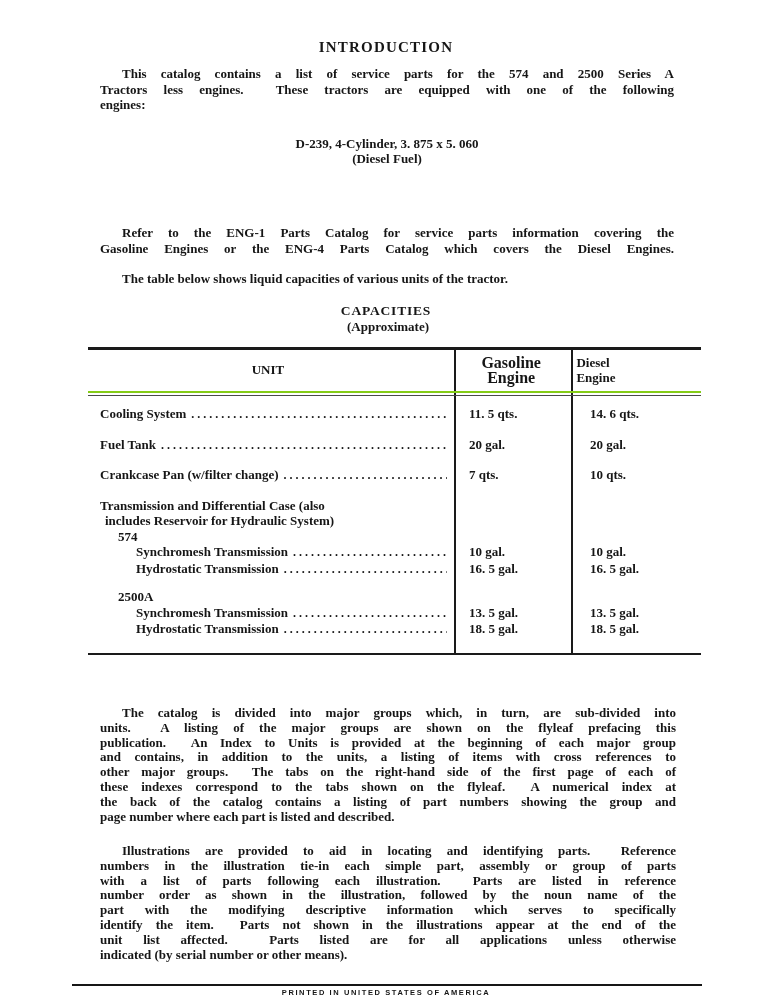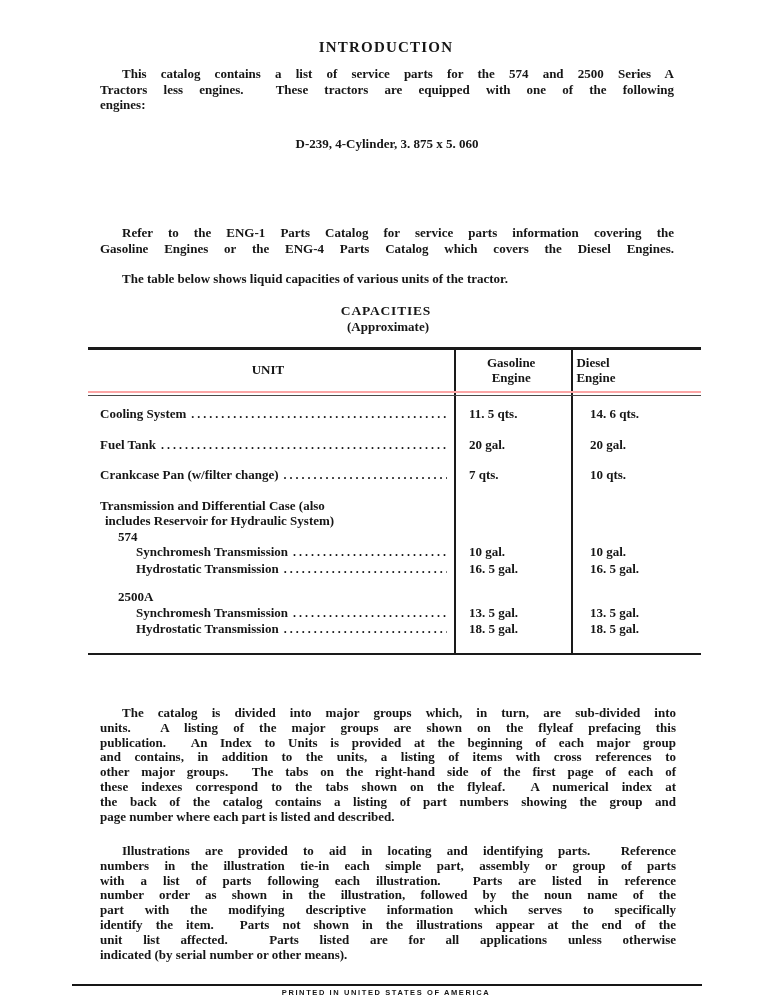--- a/index.html
+++ b/index.html
@@ -26,24 +26,24 @@
   .engine-spec { margin-bottom:15px; }
   .engine-spec div { line-height:15px; }
   #captitle { top:285px; left:0; width:772px; text-align:center; font-size:13.5px; letter-spacing:0.8px; }
   #capsub  { top:301px; left:2px; width:772px; text-align:center; font-size:13px; }
   #table {
     top:329px; left:88px; width:613px;
     border-top:3px solid #1a1a1a; border-bottom:2px solid #1a1a1a;
   }
   .vline { position:absolute; top:0; bottom:0; width:2px; background:#1a1a1a; }
   .v1 { left:366px; } .v2 { left:483px; }
-  #thead { position:relative; display:flex; padding:5px 0 6px 0; border-bottom:2px solid #fca5a5; }
+  #thead { position:relative; display:flex; padding:5px 0 6px 0; border-bottom:2px solid #84cc16; }
   #thead::after { content:""; position:absolute; left:0; right:0; bottom:-5px; height:1px; background:#4a4a4a; }
   .hc1 { width:367px; text-align:center; align-self:center; font-size:13px; }
-  .hc2 { width:129px; text-align:center; font-size:13px; }
+  .hc2 { width:129px; text-align:center; font-size:16px; }
   .hc2 div, .hc3 div { line-height:15px; }
   .hc3 { width:129px; padding-left:2px; box-sizing:border-box; font-size:13px; }
   #tbody { padding:13px 0 15px 0; }
   .trow { display:flex; align-items:baseline; font-size:13px; line-height:15.5px; }
   .c1 { width:367px; box-sizing:border-box; display:flex; align-items:baseline; }
   .c1 .lbl { white-space:pre; }
   .c1 .dots {
     flex:1; overflow:hidden; white-space:nowrap;
     letter-spacing:3px; margin:0 8px 0 5px; font-size:12px;
   }
@@ -62,20 +62,21 @@
 <div class="page">
   <div id="title" class="abs">INTRODUCTION</div>
   <div id="intro" class="abs">
       <div class="pline ind">This catalog contains a list of service parts for the 574 and 2500 Series A</div>
       <div class="pline">Tractors less engines.  These tractors are equipped with one of the following</div>
       <div class="pline last">engines:</div>
     </div>
   <div id="engines" class="abs">
       <div class="engine-spec">
         <div>D-239, 4-Cylinder, 3. 875 x 5. 060</div>
+        <div>(Diesel Fuel)</div>
       </div>
     </div>
   <div id="refer" class="abs">
       <div class="pline ind">Refer to the ENG-1 Parts Catalog for service parts information covering the</div>
       <div class="pline">Gasoline Engines or the ENG-4 Parts Catalog which covers the Diesel Engines.</div>
     </div>
   <div id="tablenote" class="abs">
       <div class="pline ind last">The table below shows liquid capacities of various units of the tractor.</div>
     </div>
   <div id="captitle" class="abs">CAPACITIES</div>

